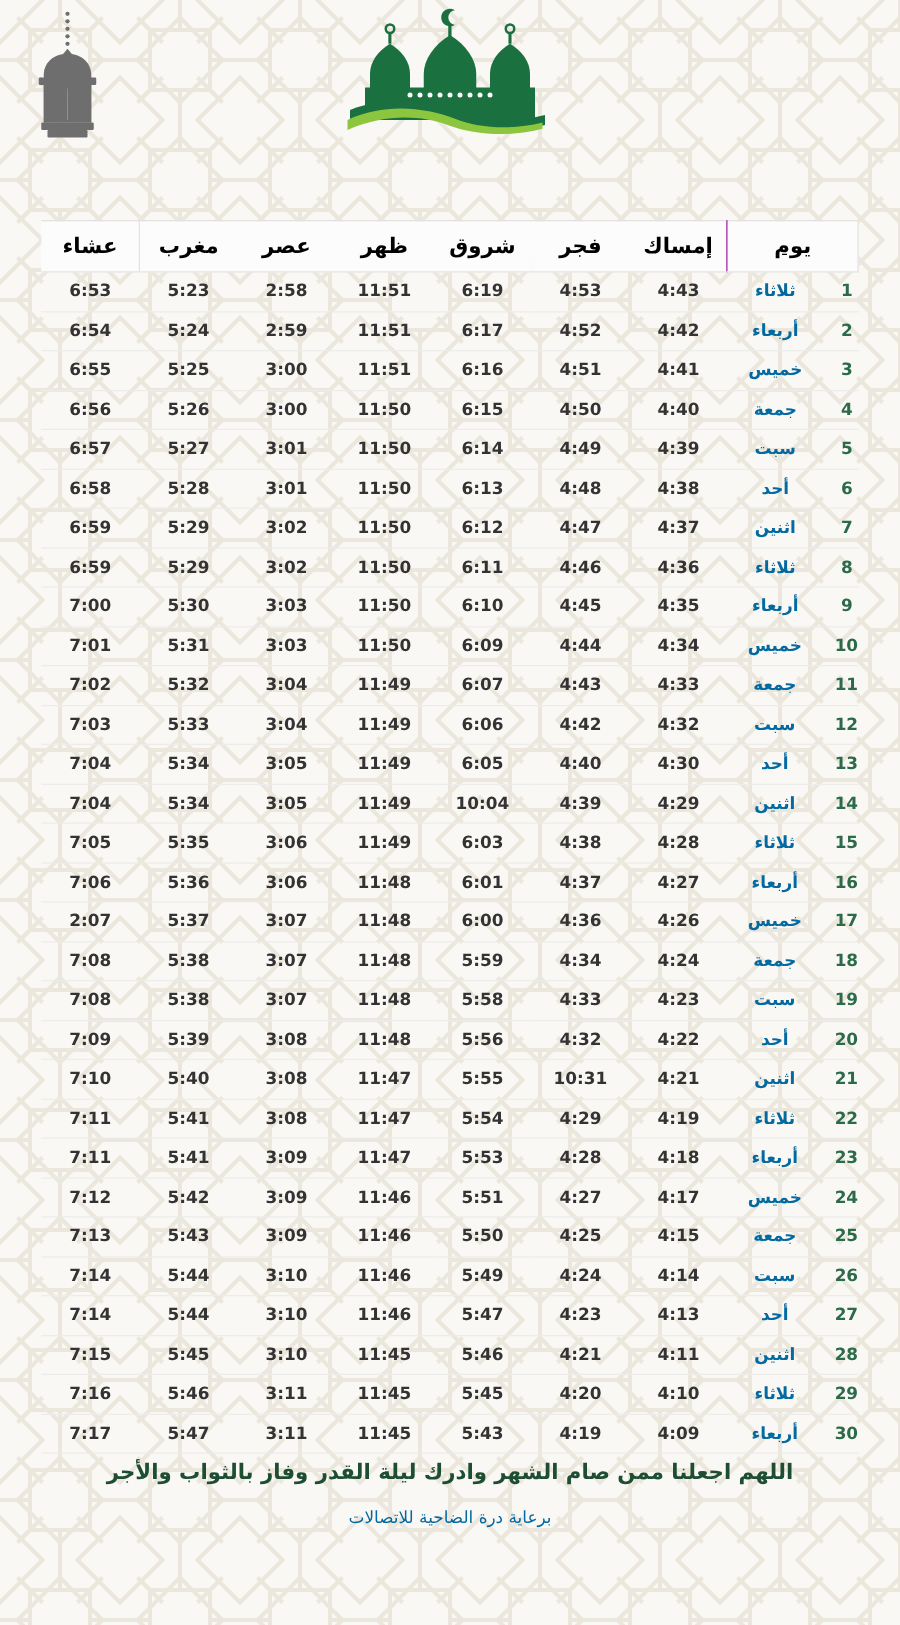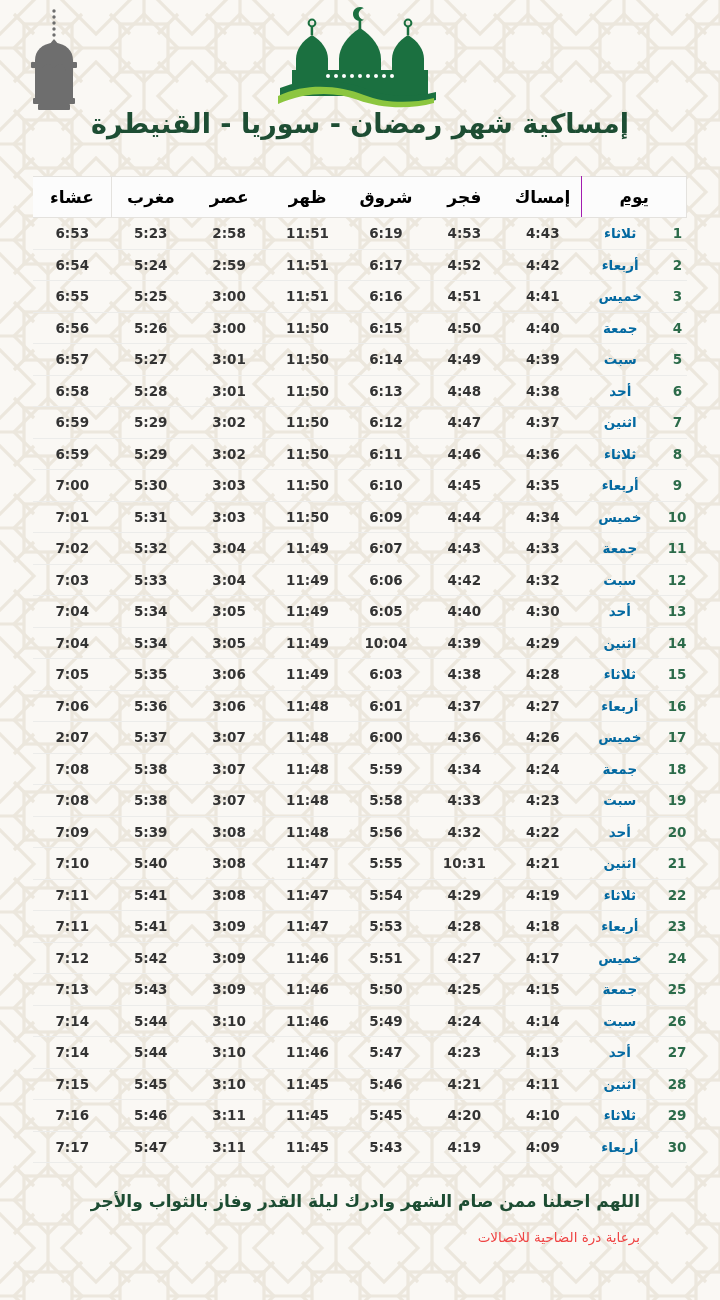--- a/index.html
+++ b/index.html
@@ -136,33 +136,34 @@
     flex:1;
     text-align:center;
   }
 
   
   col.c-day   { width:104px; }
   col.c-t     { width:78px;  }
 
   
   .footer {
-    margin-top:27px;
+    margin-top:4px;
+    text-align:center;
     padding:0 80px;
   }
   .footer .dua {
     font-size:17px;
     font-weight:bold;
     color:#1d4d33;
     line-height:1.3;
   }
   .footer .sponsor {
     margin-top:17px;
     font-size:13.5px;
-    color:#ef4444;
+    color:#0369a1;
     letter-spacing:1.2px;
   }
 </style>
 </head>
 <body>
 
 <div id="pattern-bg">
   <svg xmlns="http://www.w3.org/2000/svg" viewBox="0 0 720 1300" preserveAspectRatio="xMidYMid slice" aria-hidden="true">
     <defs>
       <pattern id="islamicStar" width="96" height="96" patternUnits="userSpaceOnUse">
@@ -243,21 +244,20 @@
             <circle cx="94" cy="72" r="2"></circle>
           <circle cx="102" cy="72" r="2"></circle>
             <circle cx="110" cy="72" r="2"></circle>
           <circle cx="118" cy="72" r="2"></circle>
         </g>
 
         <path d="M4 92 c30 -14 62 -10 86 -1 c20 8 46 9 70 3 l0 5 c-26 7 -54 5 -76 -3 c-22 -8 -50 -9 -80 4 z" fill="#8cc63f"></path>
       </svg>
     </div>
 
-    <div class="title">إمساكية شهر رمضان - سوريا - القنيطرة</div>
   </div>
 
   <div class="table-wrap">
     <table class="imsak">
       <colgroup>
         <col class="c-day">
           <col class="c-t">
           <col class="c-t">
           <col class="c-t">
         <col class="c-t">

